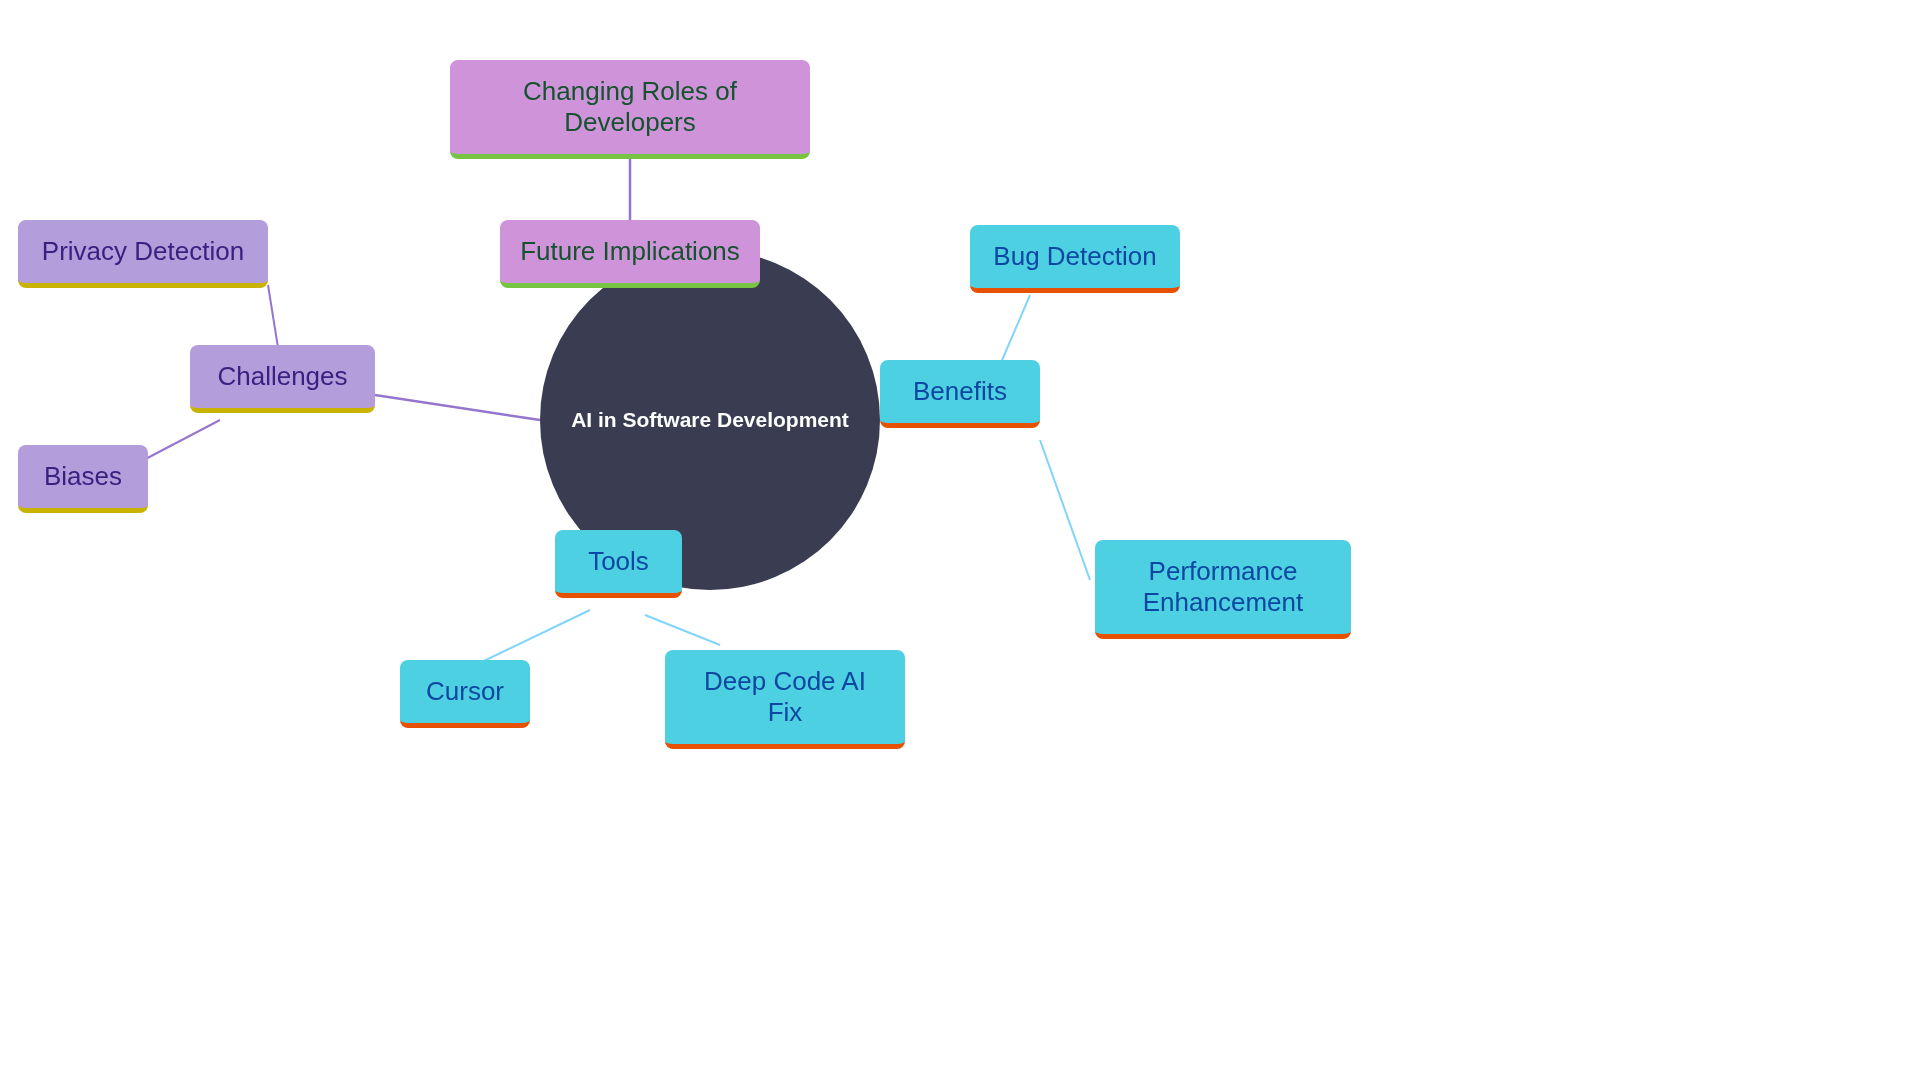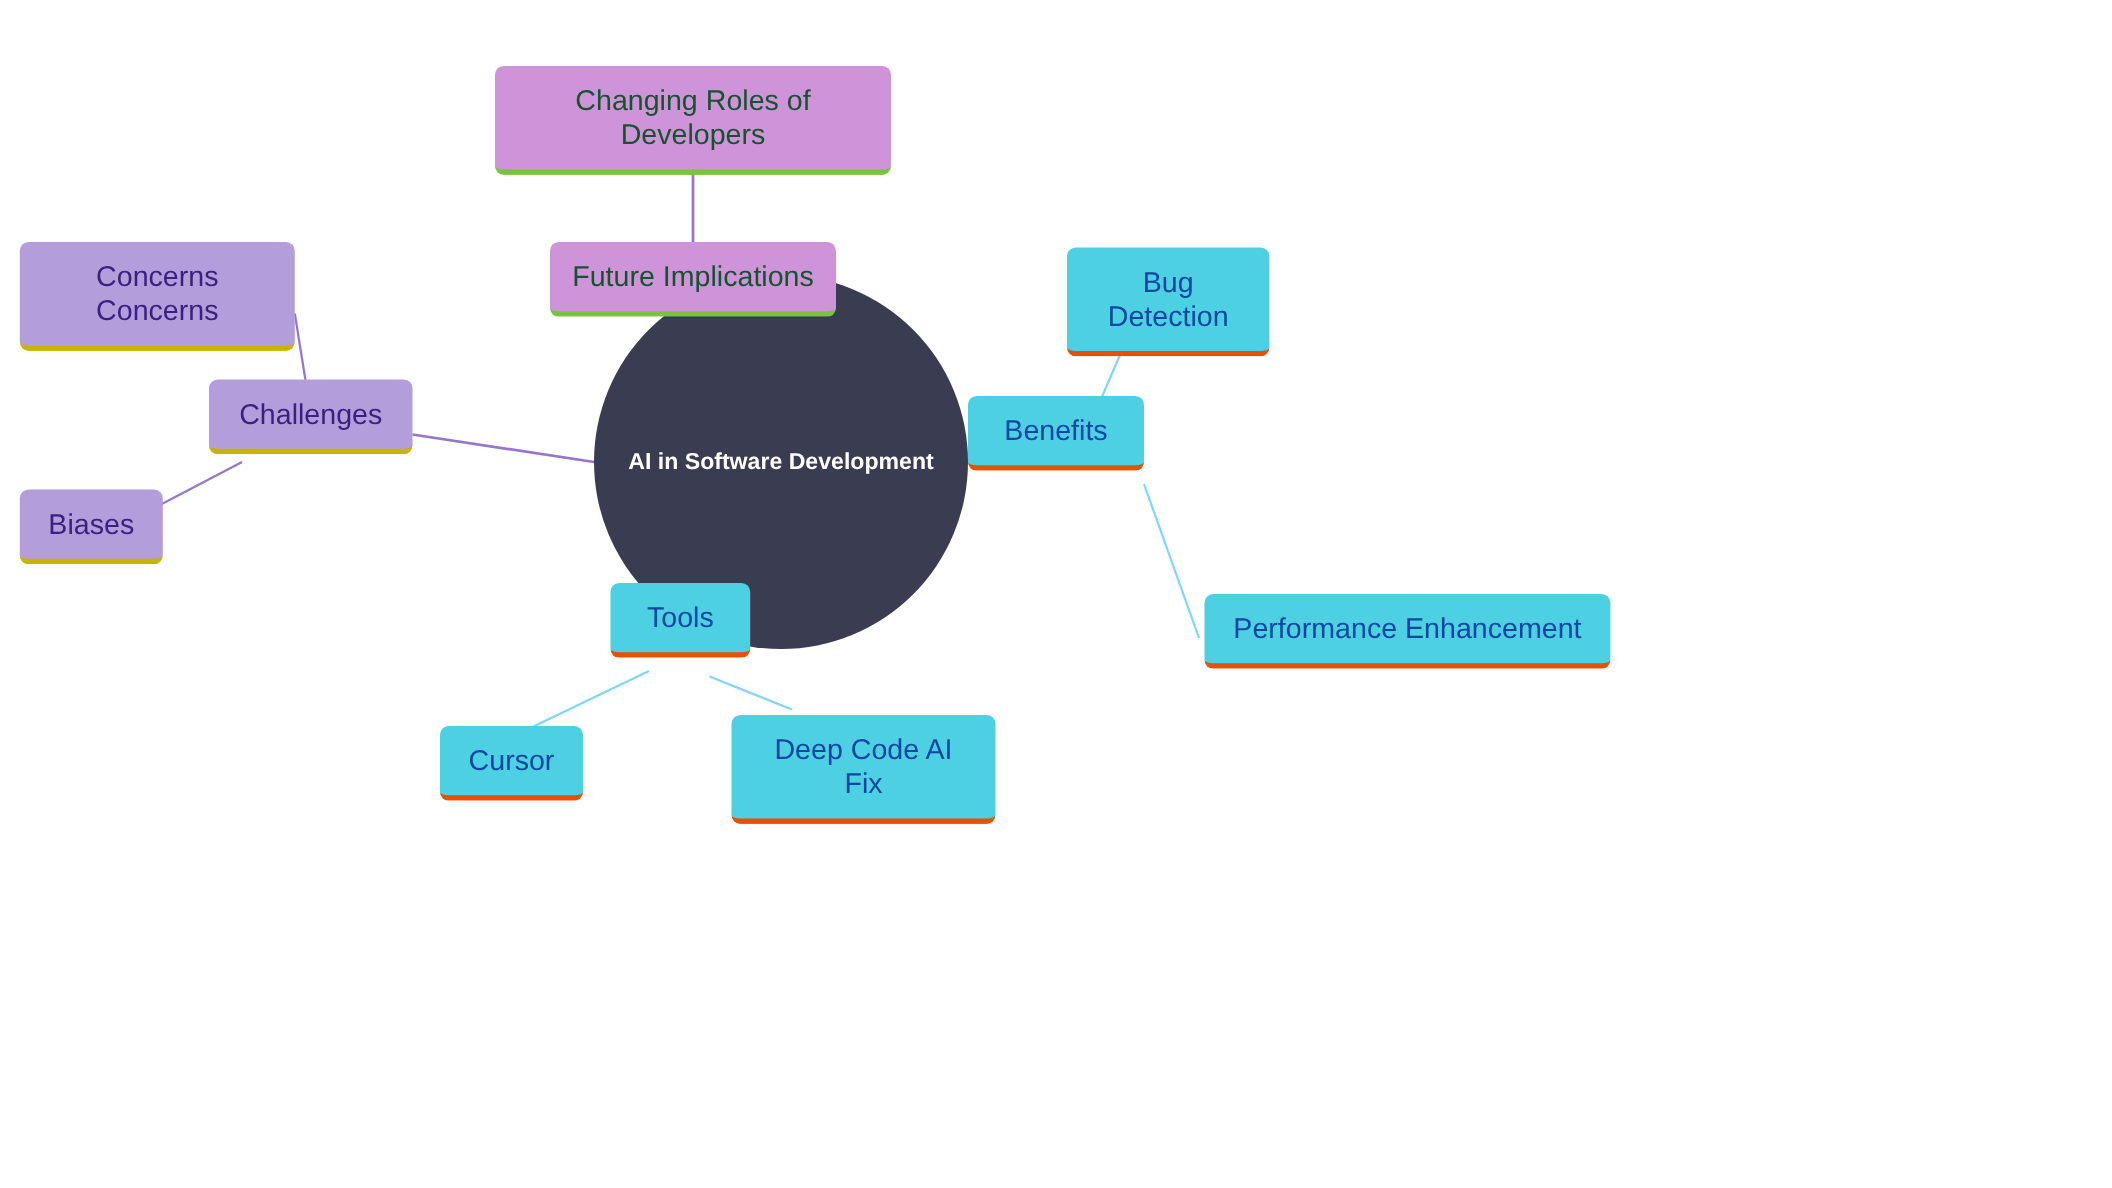--- a/index.html
+++ b/index.html
@@ -88,26 +88,26 @@
       text-align: center;
     }
     .node-benefits {
       left: 880px;
       top: 360px;
       width: 160px;
     }
     .node-bug-detection {
       left: 970px;
       top: 225px;
-      width: 184px;
+      width: 210px;
     }
     .node-performance {
       left: 1095px;
       top: 540px;
-      width: 369px;
+      width: 256px;
     }
     .node-tools {
       left: 555px;
       top: 530px;
       width: 127px;
     }
     .node-cursor {
       left: 400px;
       top: 660px;
       width: 130px;
@@ -157,21 +157,21 @@
 
 <div class="node node-purple-bright node-future-implications">
   <span>Future Implications</span>
 </div>
 
 <div class="node node-purple node-challenges">
   <span>Challenges</span>
 </div>
 
 <div class="node node-purple node-privacy">
-  <span>Concerns Concerns</span>
+  <span>Privacy Detection</span>
 </div>
 
 <div class="node node-purple node-biases">
   <span>Biases</span>
 </div>
 
 <div class="node node-blue node-benefits">
   <span>Benefits</span>
 </div>
 

